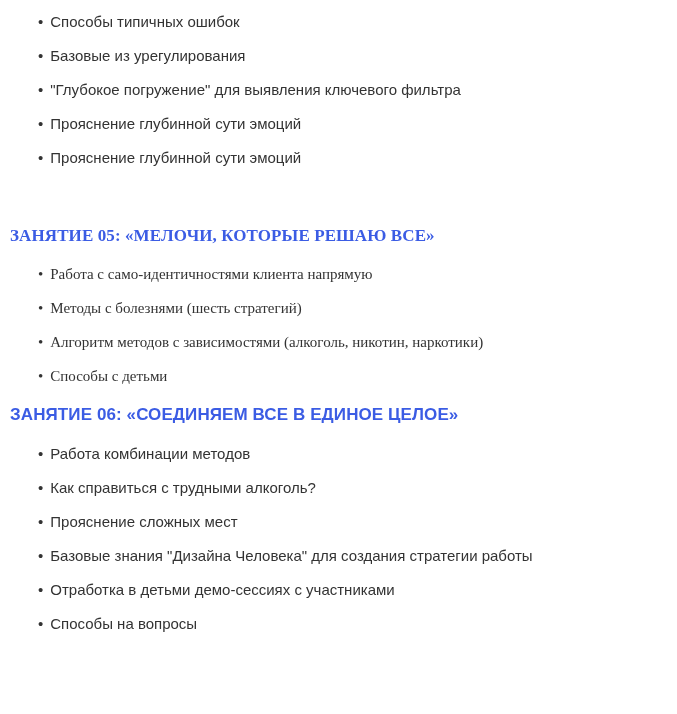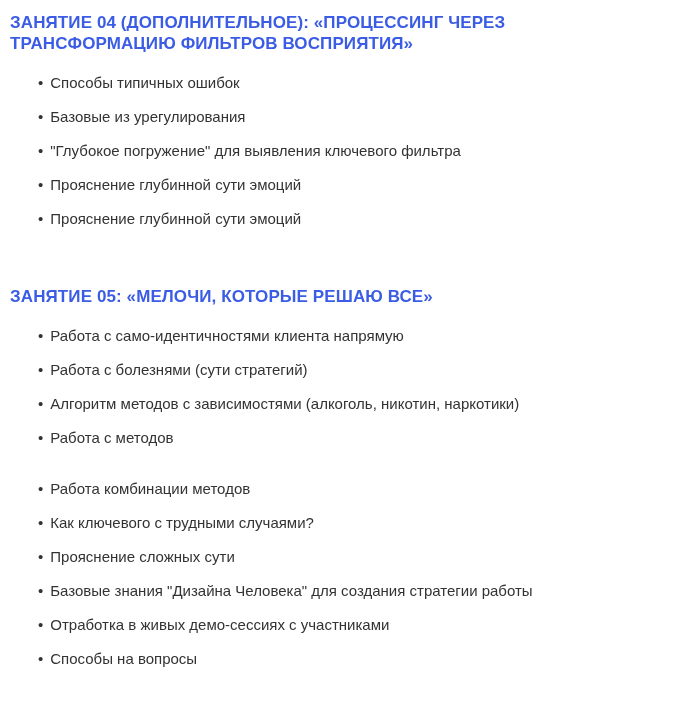--- a/index.html
+++ b/index.html
@@ -12,21 +12,21 @@
   body {
     width: 677px;
     min-height: 714px;
     background: var(--bg);
     color: var(--text);
     font-family: "Liberation Sans", sans-serif;
     padding: 12px 16px 10px 10px;
   }
   .lesson-section { margin: 0; }
   .lesson-section.gap-large { margin-bottom: 58px; }
-  .lesson-section.gap-medium { margin-bottom: 32px; }
+  .lesson-section.gap-medium { margin-bottom: 18px; font-family: Liberation Serif, serif; }
   .lesson-heading {
     margin: 0 0 19px 0;
     font-size: 17px;
     line-height: 21px;
     font-weight: bold;
     color: var(--accent);
     letter-spacing: 0.1px;
   }
   .lesson-topics {
     list-style: none;
@@ -47,21 +47,20 @@
     font-size: 15px;
     line-height: 19px;
   }
   .topic-text { flex: 1 1 auto; }
 </style>
 </head>
 <body>
 
 <main id="doc">
   <section class="lesson-section gap-large">
-    <h2 class="lesson-heading">ЗАНЯТИЕ 04 (ДОПОЛНИТЕЛЬНОЕ): «ПРОЦЕССИНГ ЧЕРЕЗ ТРАНСФОРМАЦИЮ ФИЛЬТРОВ ВОСПРИЯТИЯ»</h2>
     <ul class="lesson-topics">
   <li class="topic-item">
     <span class="bullet">•</span>
     <span class="topic-text">Способы типичных ошибок</span>
   </li>
 
   <li class="topic-item">
     <span class="bullet">•</span>
     <span class="topic-text">Базовые из урегулирования</span>
   </li>
@@ -86,60 +85,61 @@
   <section class="lesson-section gap-medium">
     <h2 class="lesson-heading">ЗАНЯТИЕ 05: «МЕЛОЧИ, КОТОРЫЕ РЕШАЮ ВСЕ»</h2>
     <ul class="lesson-topics">
   <li class="topic-item">
     <span class="bullet">•</span>
     <span class="topic-text">Работа с само-идентичностями клиента напрямую</span>
   </li>
 
   <li class="topic-item">
     <span class="bullet">•</span>
-    <span class="topic-text">Работа с болезнями (сути стратегий)</span>
+    <span class="topic-text">Методы с болезнями (шесть стратегий)</span>
   </li>
 
   <li class="topic-item">
     <span class="bullet">•</span>
     <span class="topic-text">Алгоритм методов с зависимостями (алкоголь, никотин, наркотики)</span>
   </li>
 
   <li class="topic-item">
     <span class="bullet">•</span>
-    <span class="topic-text">Работа с методов</span>
+    <span class="topic-text">Способы с детьми</span>
   </li>
 </ul>
   </section>
 
   <section class="lesson-section gap-none">
+    <h2 class="lesson-heading">ЗАНЯТИЕ 06: «СОЕДИНЯЕМ ВСЕ В ЕДИНОЕ ЦЕЛОЕ»</h2>
     <ul class="lesson-topics">
   <li class="topic-item">
     <span class="bullet">•</span>
     <span class="topic-text">Работа комбинации методов</span>
   </li>
 
   <li class="topic-item">
     <span class="bullet">•</span>
-    <span class="topic-text">Как ключевого с трудными случаями?</span>
+    <span class="topic-text">Как справиться с трудными алкоголь?</span>
   </li>
 
   <li class="topic-item">
     <span class="bullet">•</span>
-    <span class="topic-text">Прояснение сложных сути</span>
+    <span class="topic-text">Прояснение сложных мест</span>
   </li>
 
   <li class="topic-item">
     <span class="bullet">•</span>
     <span class="topic-text">Базовые знания "Дизайна Человека" для создания стратегии работы</span>
   </li>
 
   <li class="topic-item">
     <span class="bullet">•</span>
-    <span class="topic-text">Отработка в живых демо-сессиях с участниками</span>
+    <span class="topic-text">Отработка в детьми демо-сессиях с участниками</span>
   </li>
 
   <li class="topic-item">
     <span class="bullet">•</span>
     <span class="topic-text">Способы на вопросы</span>
   </li>
 </ul>
   </section>
 </main>
 

